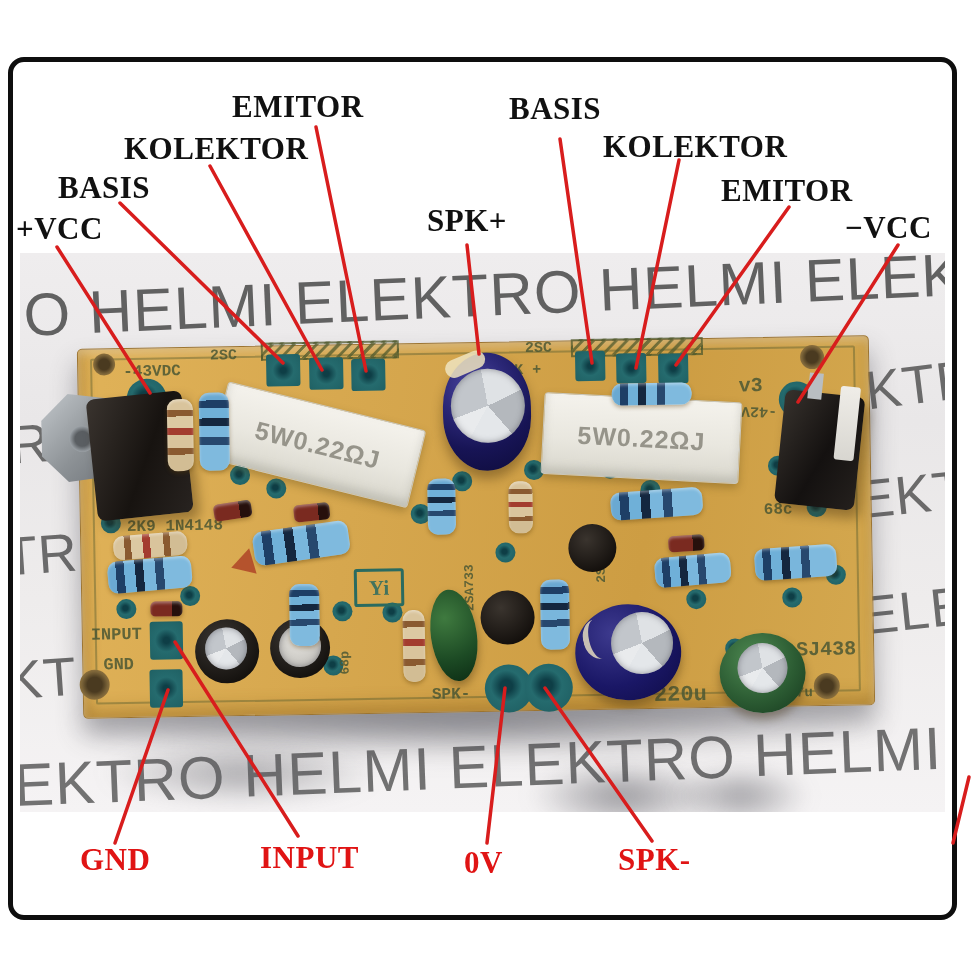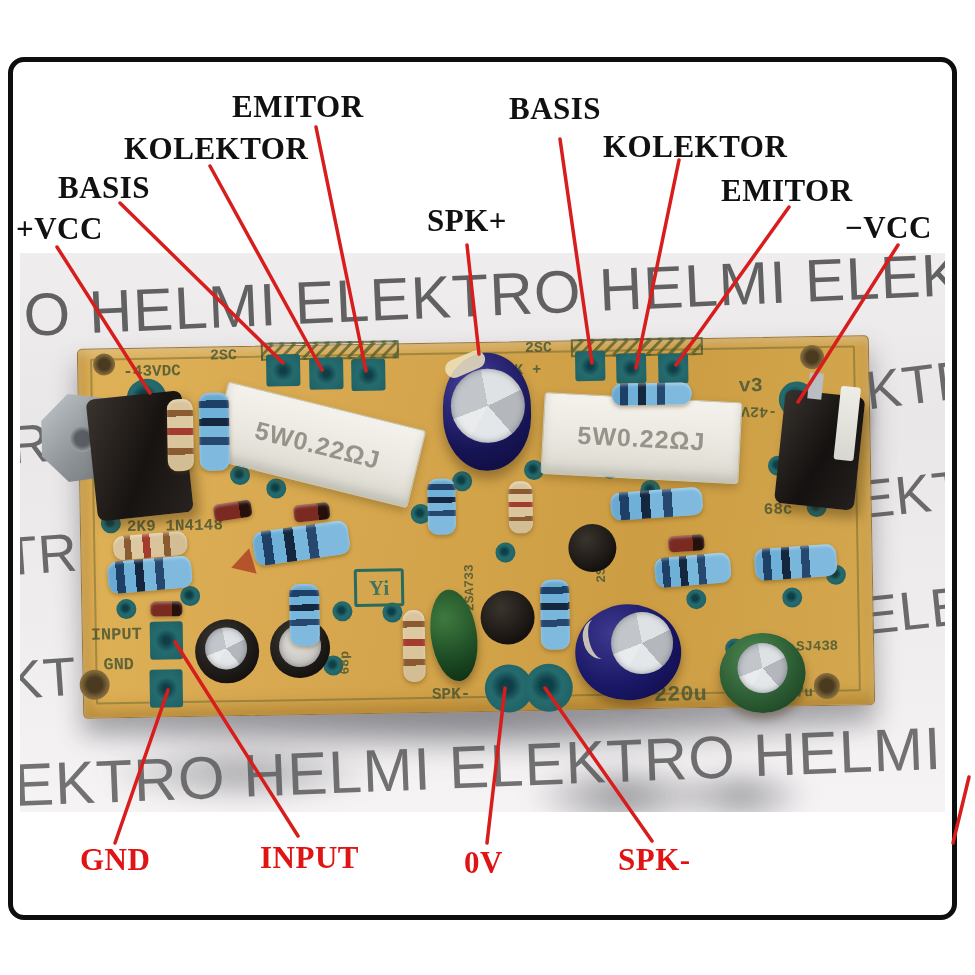--- a/index.html
+++ b/index.html
@@ -131,21 +131,21 @@
       <div class="ss" style="left:644px;top:64px;font-size:15px;transform:rotate(183deg);">-42VDC</div>
       <div class="ss" style="left:46px;top:169px;font-size:16px;">2K9 1N4148</div>
       <div class="ss" style="left:8px;top:276px;font-size:17px;">INPUT</div>
       <div class="ss" style="left:20px;top:306px;font-size:17px;">GND</div>
       <div class="ss" style="left:348px;top:342px;font-size:16px;">SPK-</div>
       <div class="ss" style="left:380px;top:268px;font-size:13px;transform:rotate(-90deg);transform-origin:left top;">2SA733</div>
       <div class="ss" style="left:512px;top:242px;font-size:13px;transform:rotate(-90deg);transform-origin:left top;">2SA733</div>
       <div class="ss" style="left:683px;top:163px;font-size:16px;">68c</div>
       <div class="ss" style="left:250px;top:310px;font-size:13px;transform:rotate(-90deg);">68p</div>
       <div class="ss" style="left:570px;top:343px;font-size:22px;">220u</div>
-      <div class="ss" style="left:713px;top:301px;font-size:14px;">SJ438</div>
+      <div class="ss" style="left:713px;top:301px;font-size:20px;">SJ438</div>
       <div class="ss" style="left:712px;top:347px;font-size:14px;">7u</div>
       <div style="position:absolute;left:272px;top:224px;width:44px;height:32px;border:3px solid #2a6b60;border-radius:3px;display:flex;align-items:center;justify-content:center;">
         <span class="ss" style="position:static;font-size:21px;color:#2a6b60;font-family:'Liberation Serif',serif;">Yi</span>
       </div>
       <div style="position:absolute;left:152px;top:201px;width:0;height:0;border-left:13px solid transparent;border-right:13px solid transparent;border-bottom:23px solid rgba(165,45,30,.7);transform:rotate(14deg);"></div>
 
       <div style="position:absolute;left:-38px;top:44px;width:84px;height:88px;background:linear-gradient(135deg,#c2c7cb,#8d9296 55%,#6d7277);clip-path:polygon(32% 0,100% 8%,100% 92%,32% 100%,0 70%,0 30%);">
         <div style="position:absolute;left:28px;top:32px;width:26px;height:26px;border-radius:50%;background:radial-gradient(circle,#5a5e62 40%,#9aa0a5 70%,#c5cace 100%);"></div>
       </div>
       <div style="position:absolute;left:12px;top:46px;width:96px;height:122px;background:linear-gradient(115deg,#3a342f,#171310 55%,#282320);border-radius:8px;transform:rotate(-5deg);box-shadow:6px 8px 12px rgba(60,40,10,.4);"></div>

